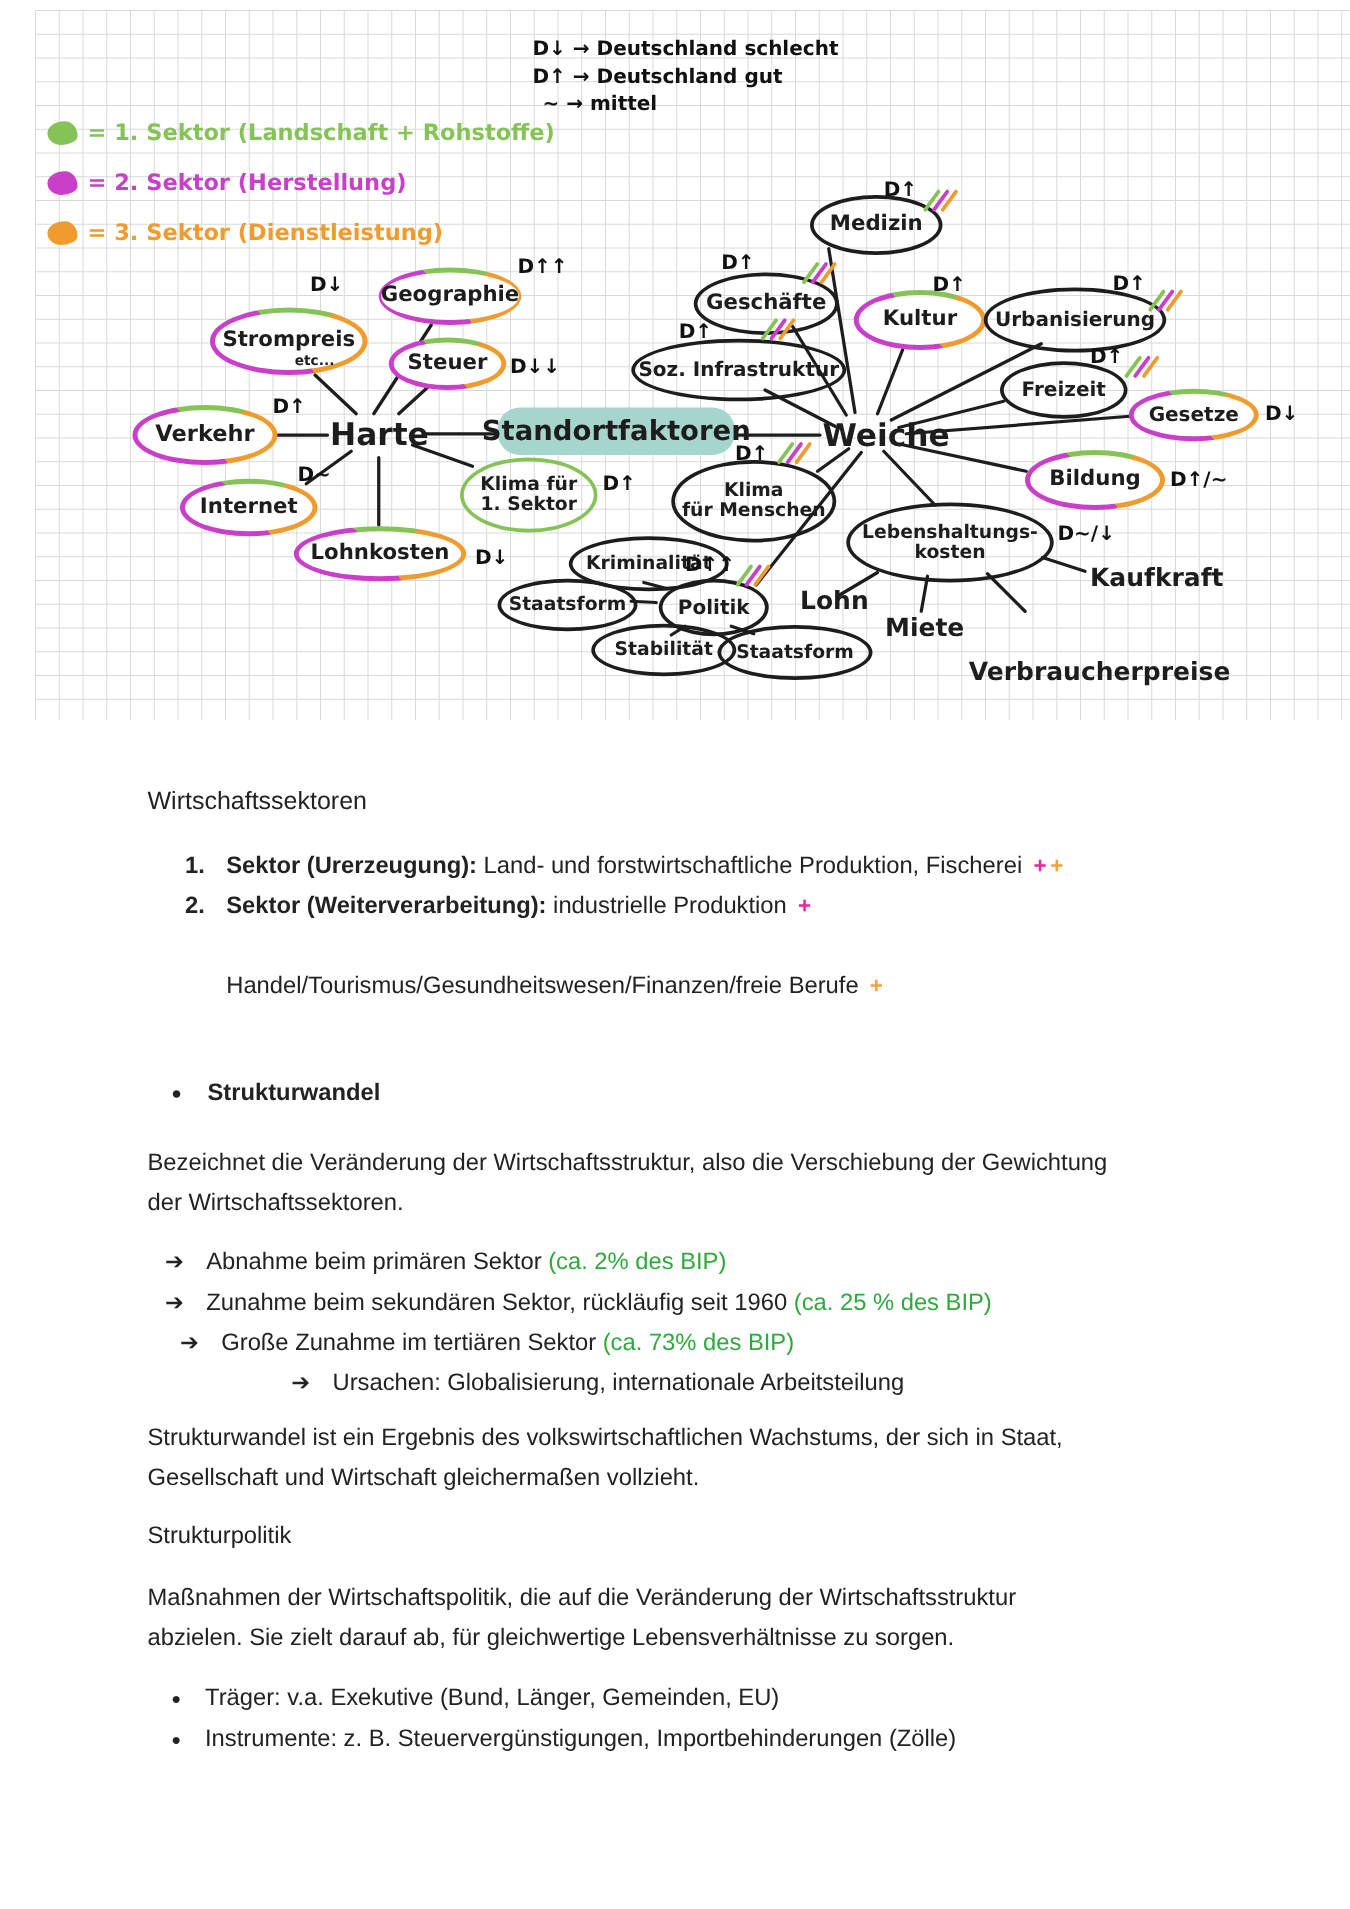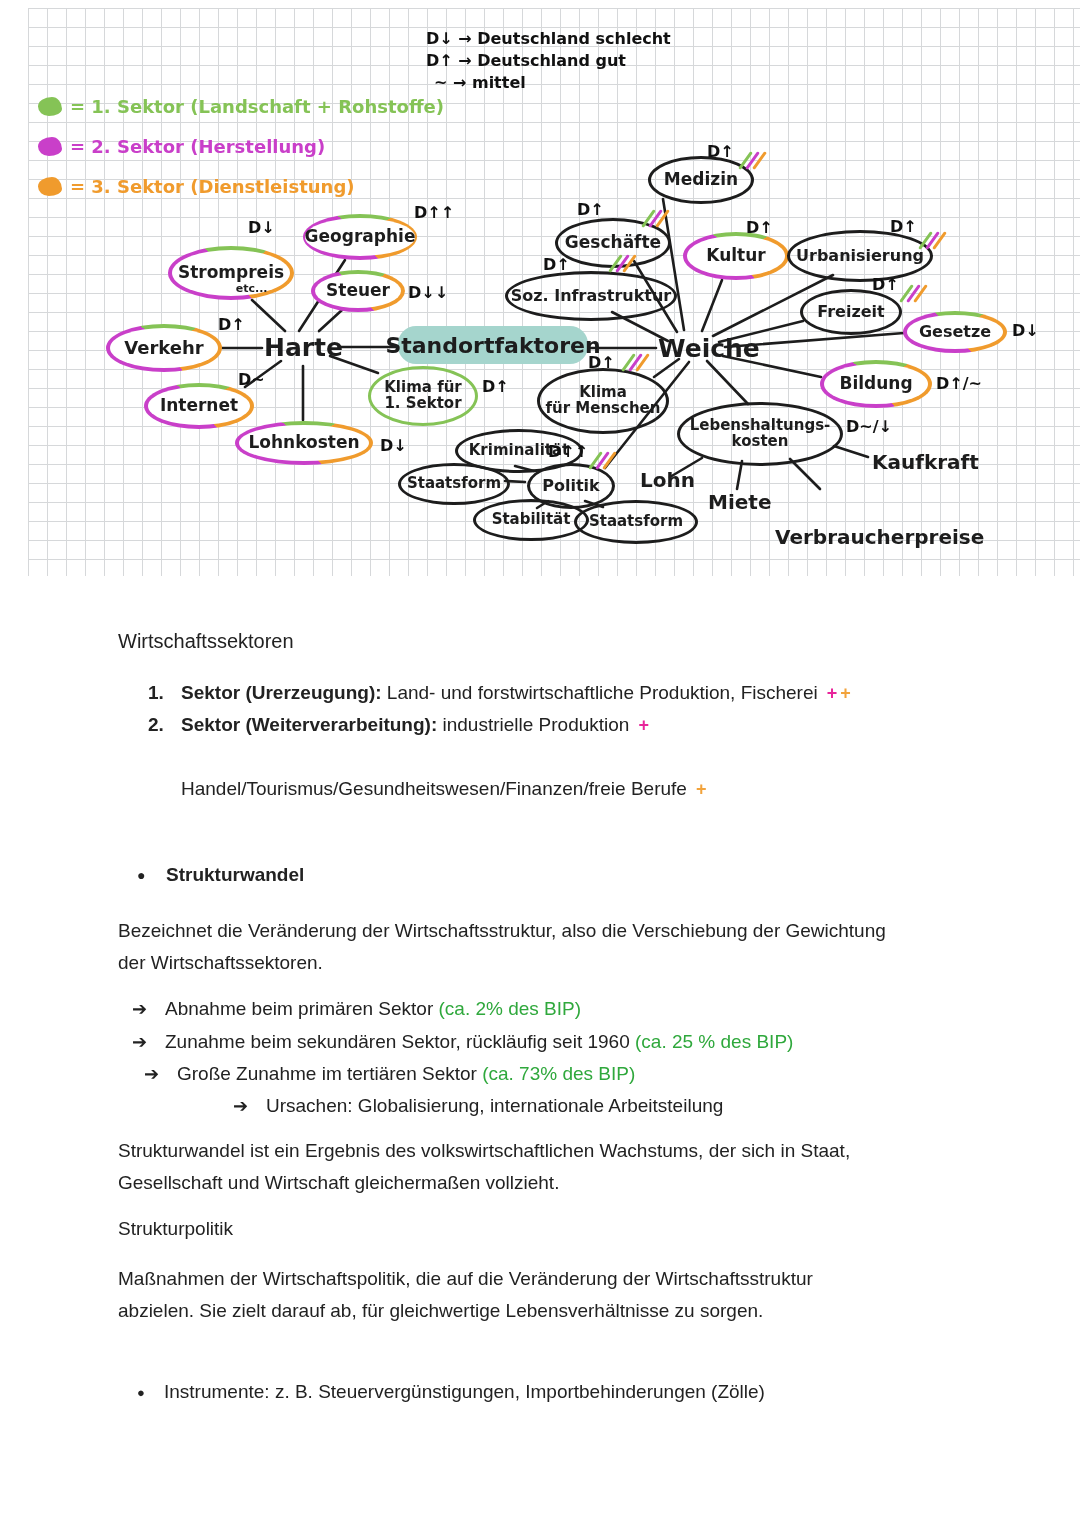--- a/index.html
+++ b/index.html
@@ -328,17 +328,20 @@
   </div>
 
   <div class="tl" style="left:118px;top:1140px;">Strukturwandel ist ein Ergebnis des volkswirtschaftlichen Wachstums, der sich in Staat,</div>
   <div class="tl" style="left:118px;top:1172px;">Gesellschaft und Wirtschaft gleichermaßen vollzieht.</div>
 
   <div class="tl u" style="left:118px;top:1218px;">Strukturpolitik</div>
 
   <div class="tl" style="left:118px;top:1268px;">Maßnahmen der Wirtschaftspolitik, die auf die Veränderung der Wirtschaftsstruktur</div>
   <div class="tl" style="left:118px;top:1300px;">abzielen. Sie zielt darauf ab, für gleichwertige Lebensverhältnisse zu sorgen.</div>
 
+  <div class="tl" style="left:137px;top:1348px;">
+    <span class="bdot2">●</span><span>Träger: v.a. Exekutive (Bund, Länger, Gemeinden, EU)</span>
+  </div>
   <div class="tl" style="left:137px;top:1381px;">
     <span class="bdot2">●</span><span>Instrumente: z. B. Steuervergünstigungen, Importbehinderungen (Zölle)</span>
   </div>
 
 </div>
 
 </body></html>

